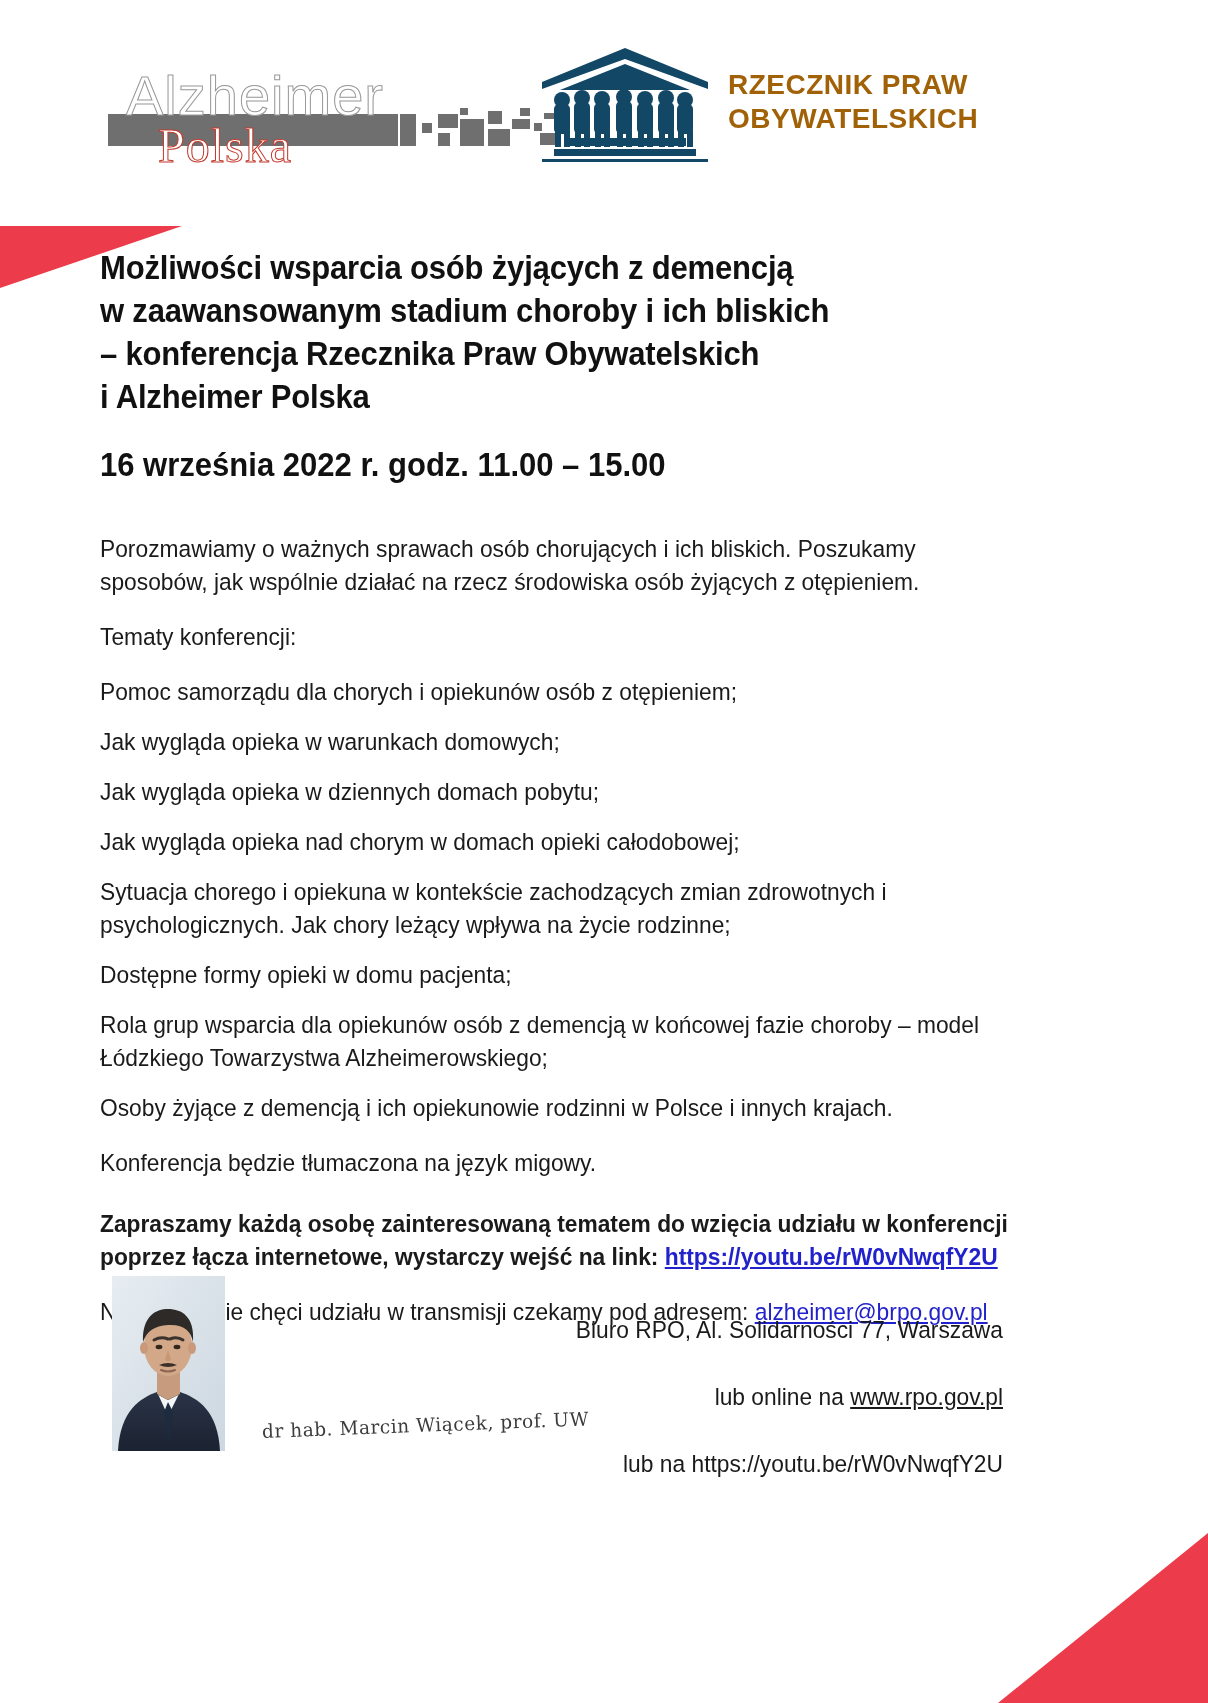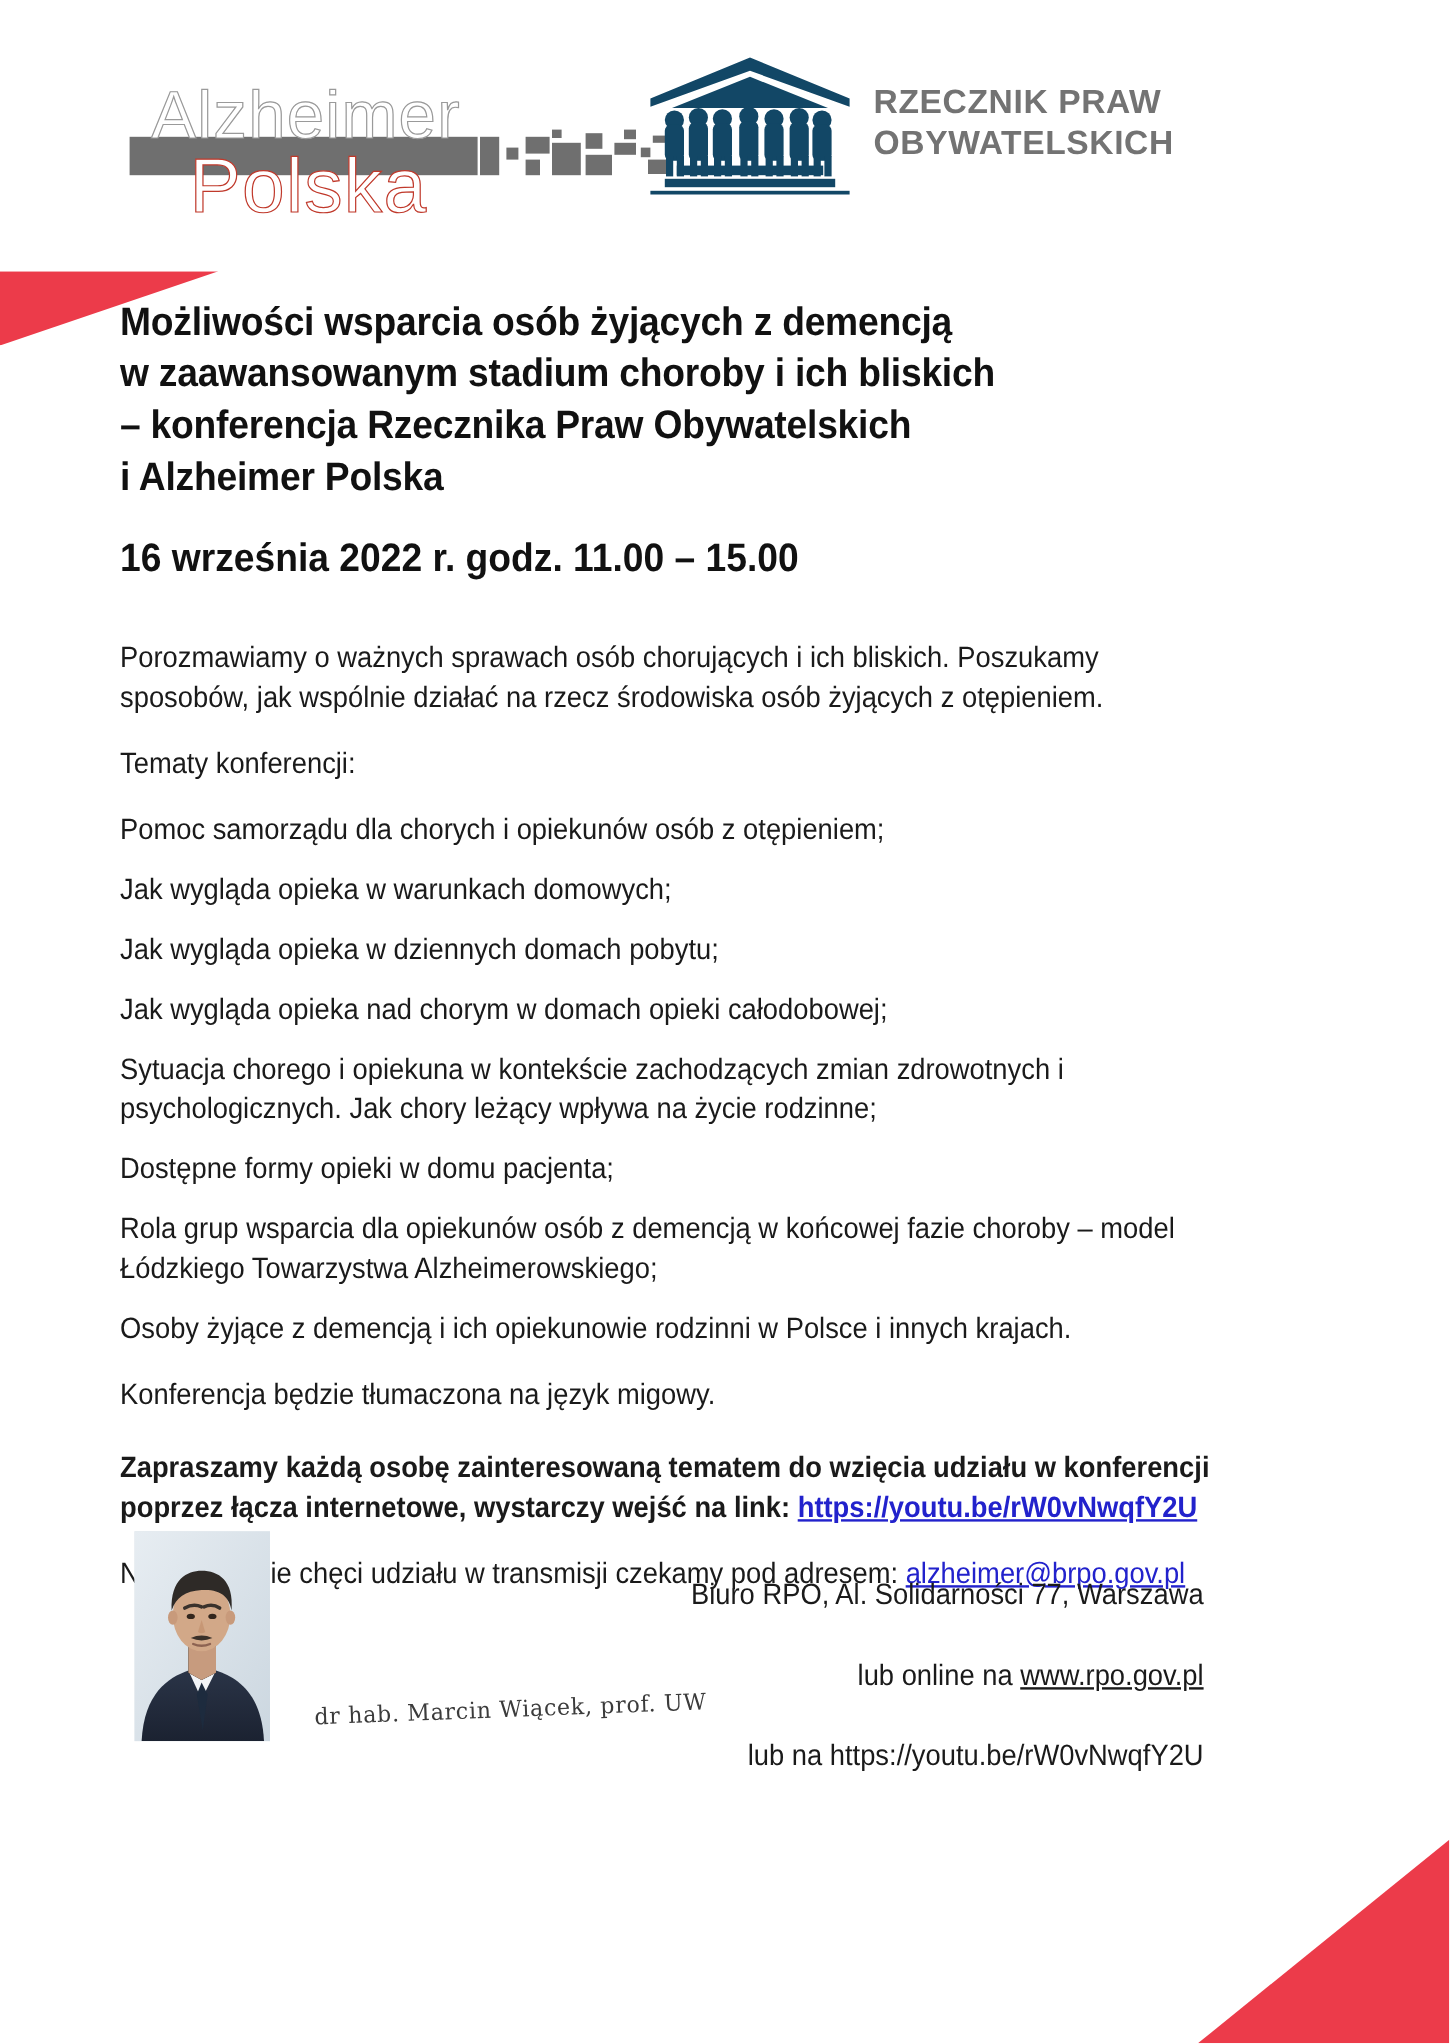--- a/index.html
+++ b/index.html
@@ -75,22 +75,22 @@
     background: #6f6f6f;
   }
   .alz-pix {
     position: absolute;
     background: #6f6f6f;
   }
   .alz-word2 {
     position: absolute;
     left: 50px;
     top: 57px;
-    font-family: Liberation Sans, sans-serif;
-    font-size: 64px;
+    font-family: Liberation Serif, serif;
+    font-size: 48px;
     letter-spacing: 1px;
     color: #ffffff;
     -webkit-text-stroke: 1px #c0392b;
   }
 
   .logo-rpo {
     position: absolute;
     left: 540px;
     top: 42px;
     width: 460px;
@@ -100,21 +100,21 @@
     position: absolute;
     left: 0;
     top: 0;
     width: 170px;
     height: 120px;
   }
   .rpo-text {
     position: absolute;
     left: 188px;
     top: 26px;
-    color: #737373;
+    color: #a16207;
     font-family: "Liberation Sans", sans-serif;
     font-weight: bold;
     font-size: 28px;
     line-height: 34px;
     letter-spacing: 0.5px;
   }
 
   
   .content {
     position: absolute;

